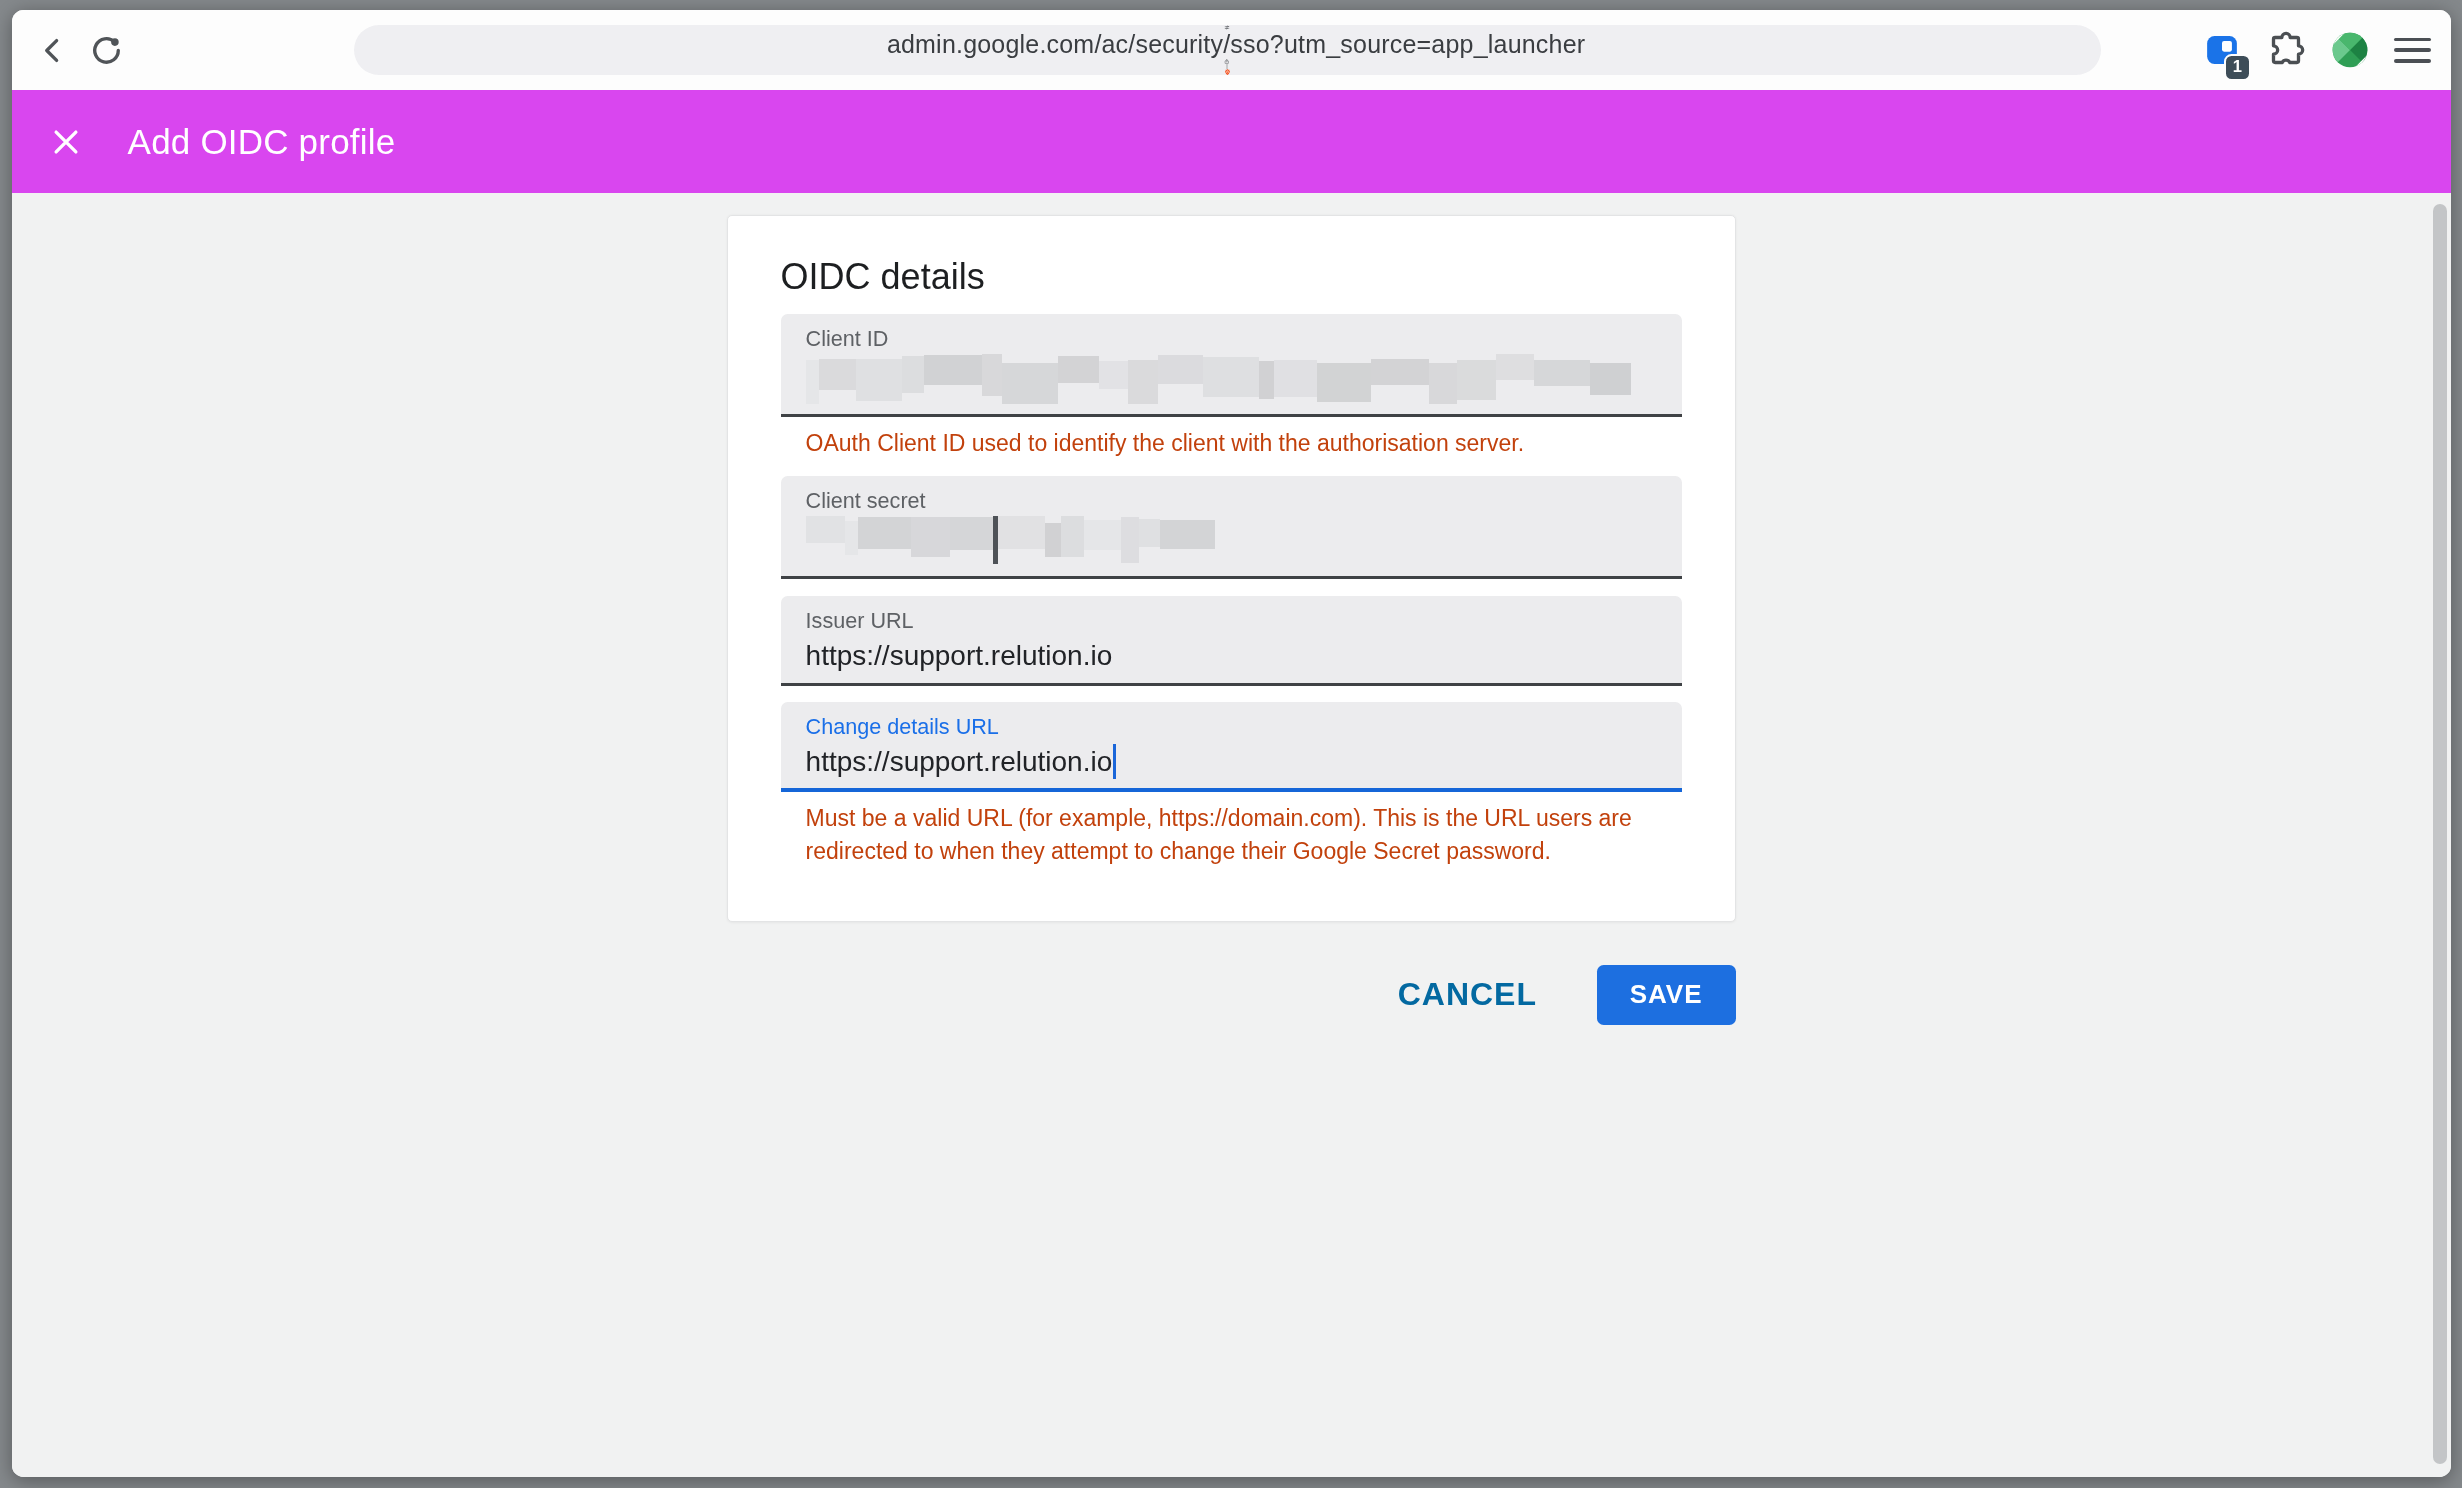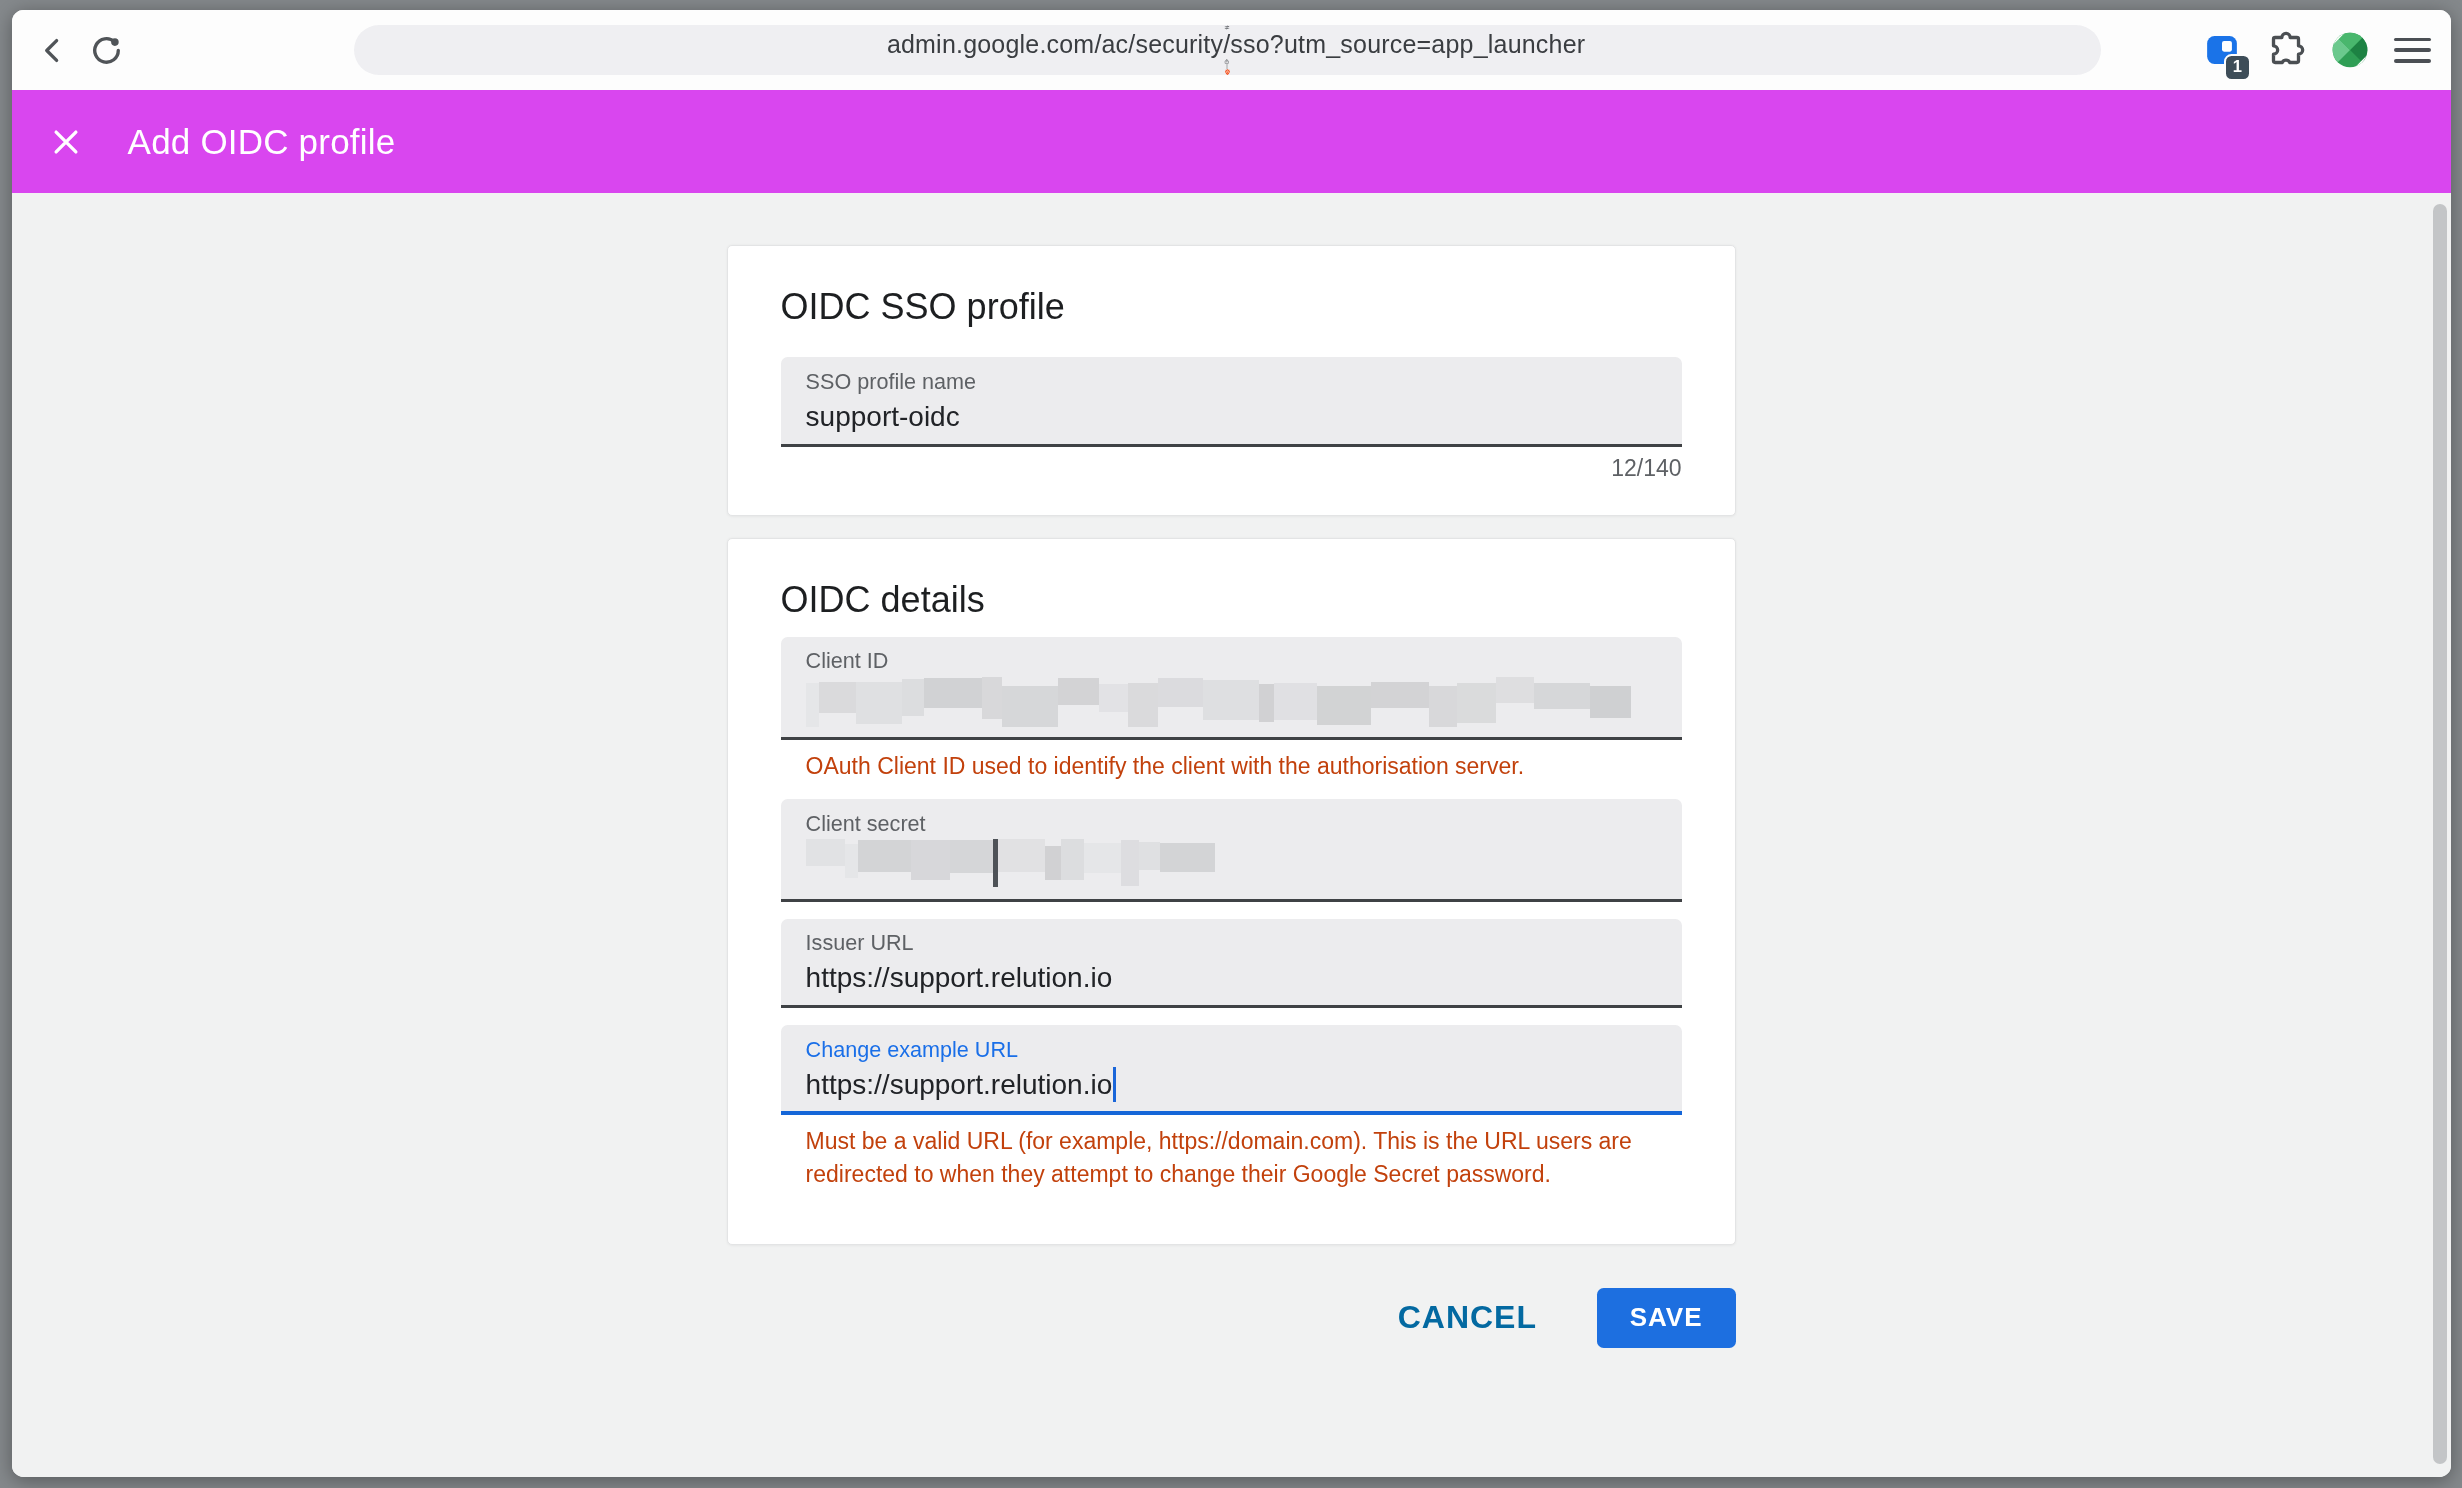--- a/index.html
+++ b/index.html
@@ -178,28 +178,20 @@
     <div class="close-btn">
       <svg width="28" height="28" viewBox="0 0 34 34">
         <path d="M5 5 L29 29 M29 5 L5 29" stroke="#fff" stroke-width="4" stroke-linecap="round"></path>
       </svg>
     </div>
     <div class="appbar-title">Add OIDC profile</div>
   </div>
 
   <div class="content">
 
-    <div class="card card-1">
-      <div class="card-heading">OIDC SSO profile</div>
-      <div class="fieldbox">
-        <div class="flabel">SSO profile name</div>
-        <div class="fvalue">support-oidc</div>
-      </div>
-      <div class="counter">12/140</div>
-    </div>
 
     <div class="card card-2">
       <div class="card-heading">OIDC details</div>
 
       <div class="group">
         <div class="fieldbox">
           <div class="flabel">Client ID</div>
           <div class="redact"><span style="display: inline-block; vertical-align: top; width: 13.3px; height: 47px; margin-top: 6.6px; background: rgba(70, 74, 78, 0.035);"></span><span style="display: inline-block; vertical-align: top; width: 37px; height: 31.5px; margin-top: 5px; background: rgba(70, 74, 78, 0.11);"></span><span style="display: inline-block; vertical-align: top; width: 46px; height: 42px; margin-top: 5px; background: rgba(70, 74, 78, 0.075);"></span><span style="display: inline-block; vertical-align: top; width: 22.4px; height: 37px; margin-top: 2.5px; background: rgba(70, 74, 78, 0.09);"></span><span style="display: inline-block; vertical-align: top; width: 58px; height: 30px; margin-top: 0.8px; background: rgba(70, 74, 78, 0.16);"></span><span style="display: inline-block; vertical-align: top; width: 20px; height: 42px; margin-top: 0px; background: rgba(70, 74, 78, 0.12);"></span><span style="display: inline-block; vertical-align: top; width: 56px; height: 41px; margin-top: 9px; background: rgba(70, 74, 78, 0.13);"></span><span style="display: inline-block; vertical-align: top; width: 41px; height: 27px; margin-top: 1.7px; background: rgba(70, 74, 78, 0.153);"></span><span style="display: inline-block; vertical-align: top; width: 29px; height: 28px; margin-top: 7.5px; background: rgba(70, 74, 78, 0.06);"></span><span style="display: inline-block; vertical-align: top; width: 30px; height: 46px; margin-top: 6.6px; background: rgba(70, 74, 78, 0.11);"></span><span style="display: inline-block; vertical-align: top; width: 45px; height: 29px; margin-top: 0.8px; background: rgba(70, 74, 78, 0.098);"></span><span style="display: inline-block; vertical-align: top; width: 56px; height: 40px; margin-top: 3.3px; background: rgba(70, 74, 78, 0.08);"></span><span style="display: inline-block; vertical-align: top; width: 15px; height: 38px; margin-top: 7.5px; background: rgba(70, 74, 78, 0.165);"></span><span style="display: inline-block; vertical-align: top; width: 43px; height: 37px; margin-top: 5.8px; background: rgba(70, 74, 78, 0.07);"></span><span style="display: inline-block; vertical-align: top; width: 54px; height: 39px; margin-top: 9px; background: rgba(70, 74, 78, 0.157);"></span><span style="display: inline-block; vertical-align: top; width: 58px; height: 26.5px; margin-top: 5px; background: rgba(70, 74, 78, 0.153);"></span><span style="display: inline-block; vertical-align: top; width: 28px; height: 42px; margin-top: 9px; background: rgba(70, 74, 78, 0.12);"></span><span style="display: inline-block; vertical-align: top; width: 39px; height: 40px; margin-top: 6.6px; background: rgba(70, 74, 78, 0.106);"></span><span style="display: inline-block; vertical-align: top; width: 38px; height: 26.5px; margin-top: 0px; background: rgba(70, 74, 78, 0.082);"></span><span style="display: inline-block; vertical-align: top; width: 56px; height: 26.5px; margin-top: 5.8px; background: rgba(70, 74, 78, 0.13);"></span><span style="display: inline-block; vertical-align: top; width: 41px; height: 32px; margin-top: 9px; background: rgba(70, 74, 78, 0.173);"></span></div>
         </div>
         <div class="helper">OAuth Client ID used to identify the client with the authorisation server.</div>
@@ -214,21 +206,21 @@
 
       <div class="group">
         <div class="fieldbox">
           <div class="flabel">Issuer URL</div>
           <div class="fvalue">https://support.relution.io</div>
         </div>
       </div>
 
       <div class="group">
         <div class="fieldbox focused">
-          <div class="flabel">Change example URL</div>
+          <div class="flabel">Change details URL</div>
           <div class="fvalue"><span>https://support.relution.io</span><span class="caret"></span></div>
         </div>
         <div class="helper">Must be a valid URL (for example, https://domain.com). This is the URL users are redirected to when they attempt to change their Google Secret password.</div>
       </div>
     </div>
 
     <div class="actions">
       <button class="cancel-btn">CANCEL</button>
       <button class="save-btn">SAVE</button>
     </div>

